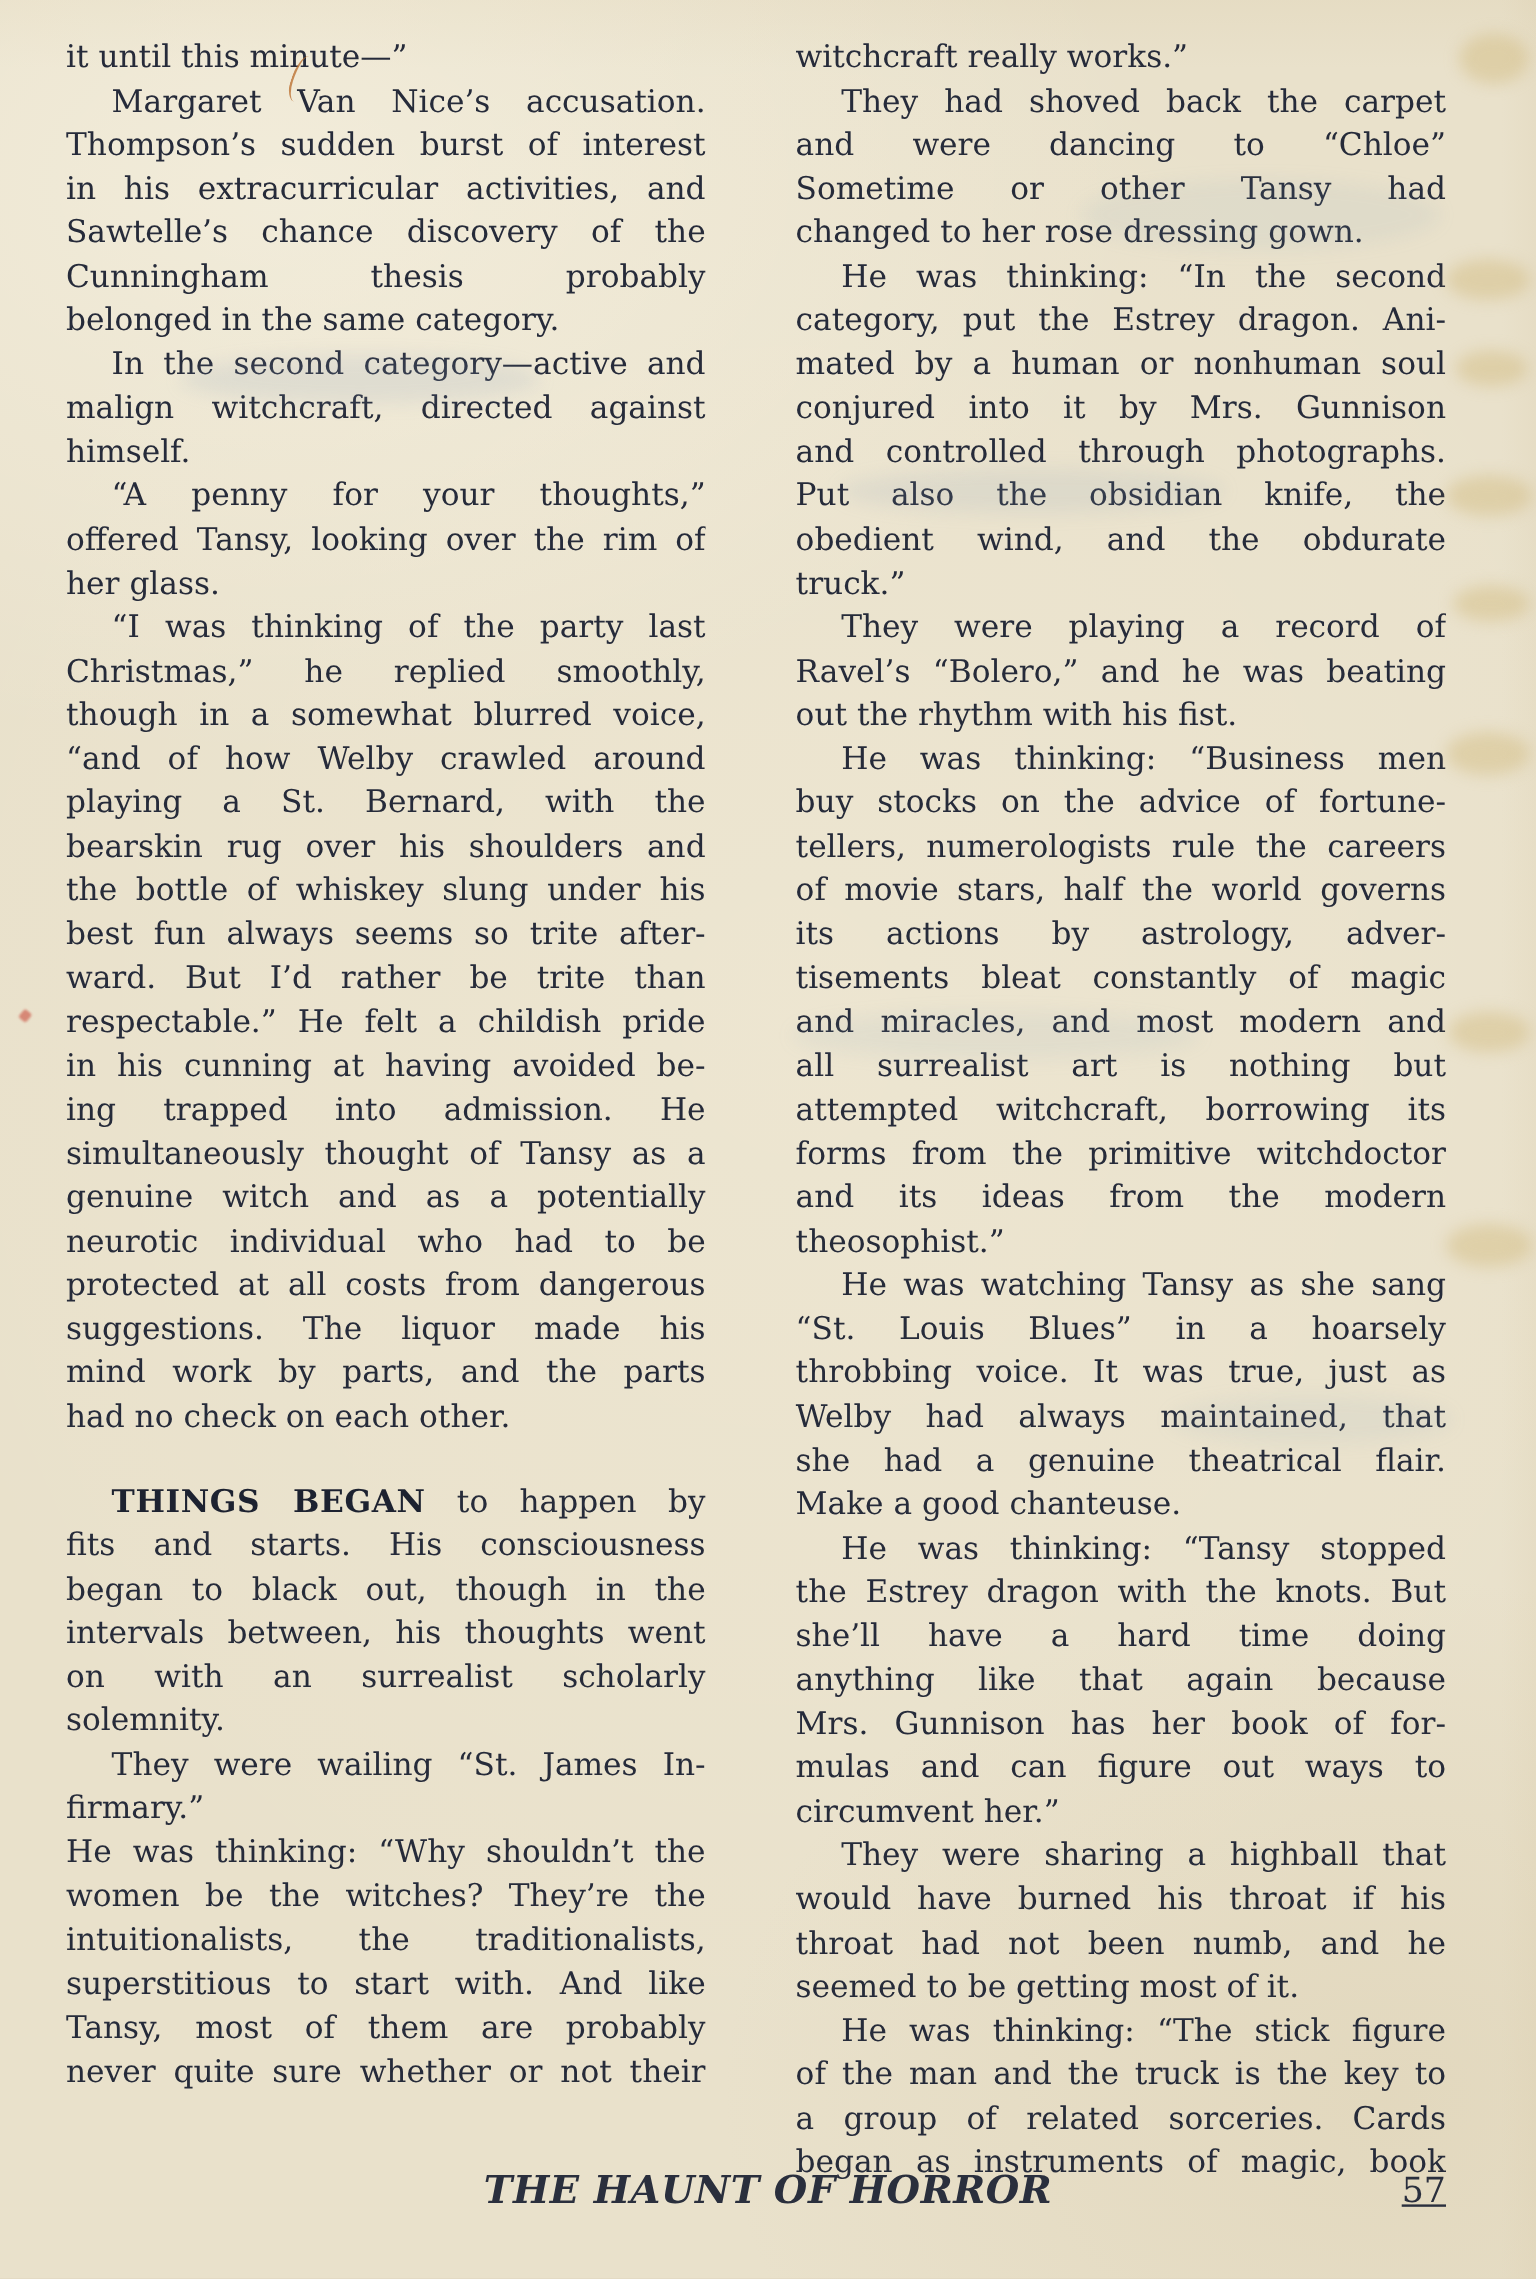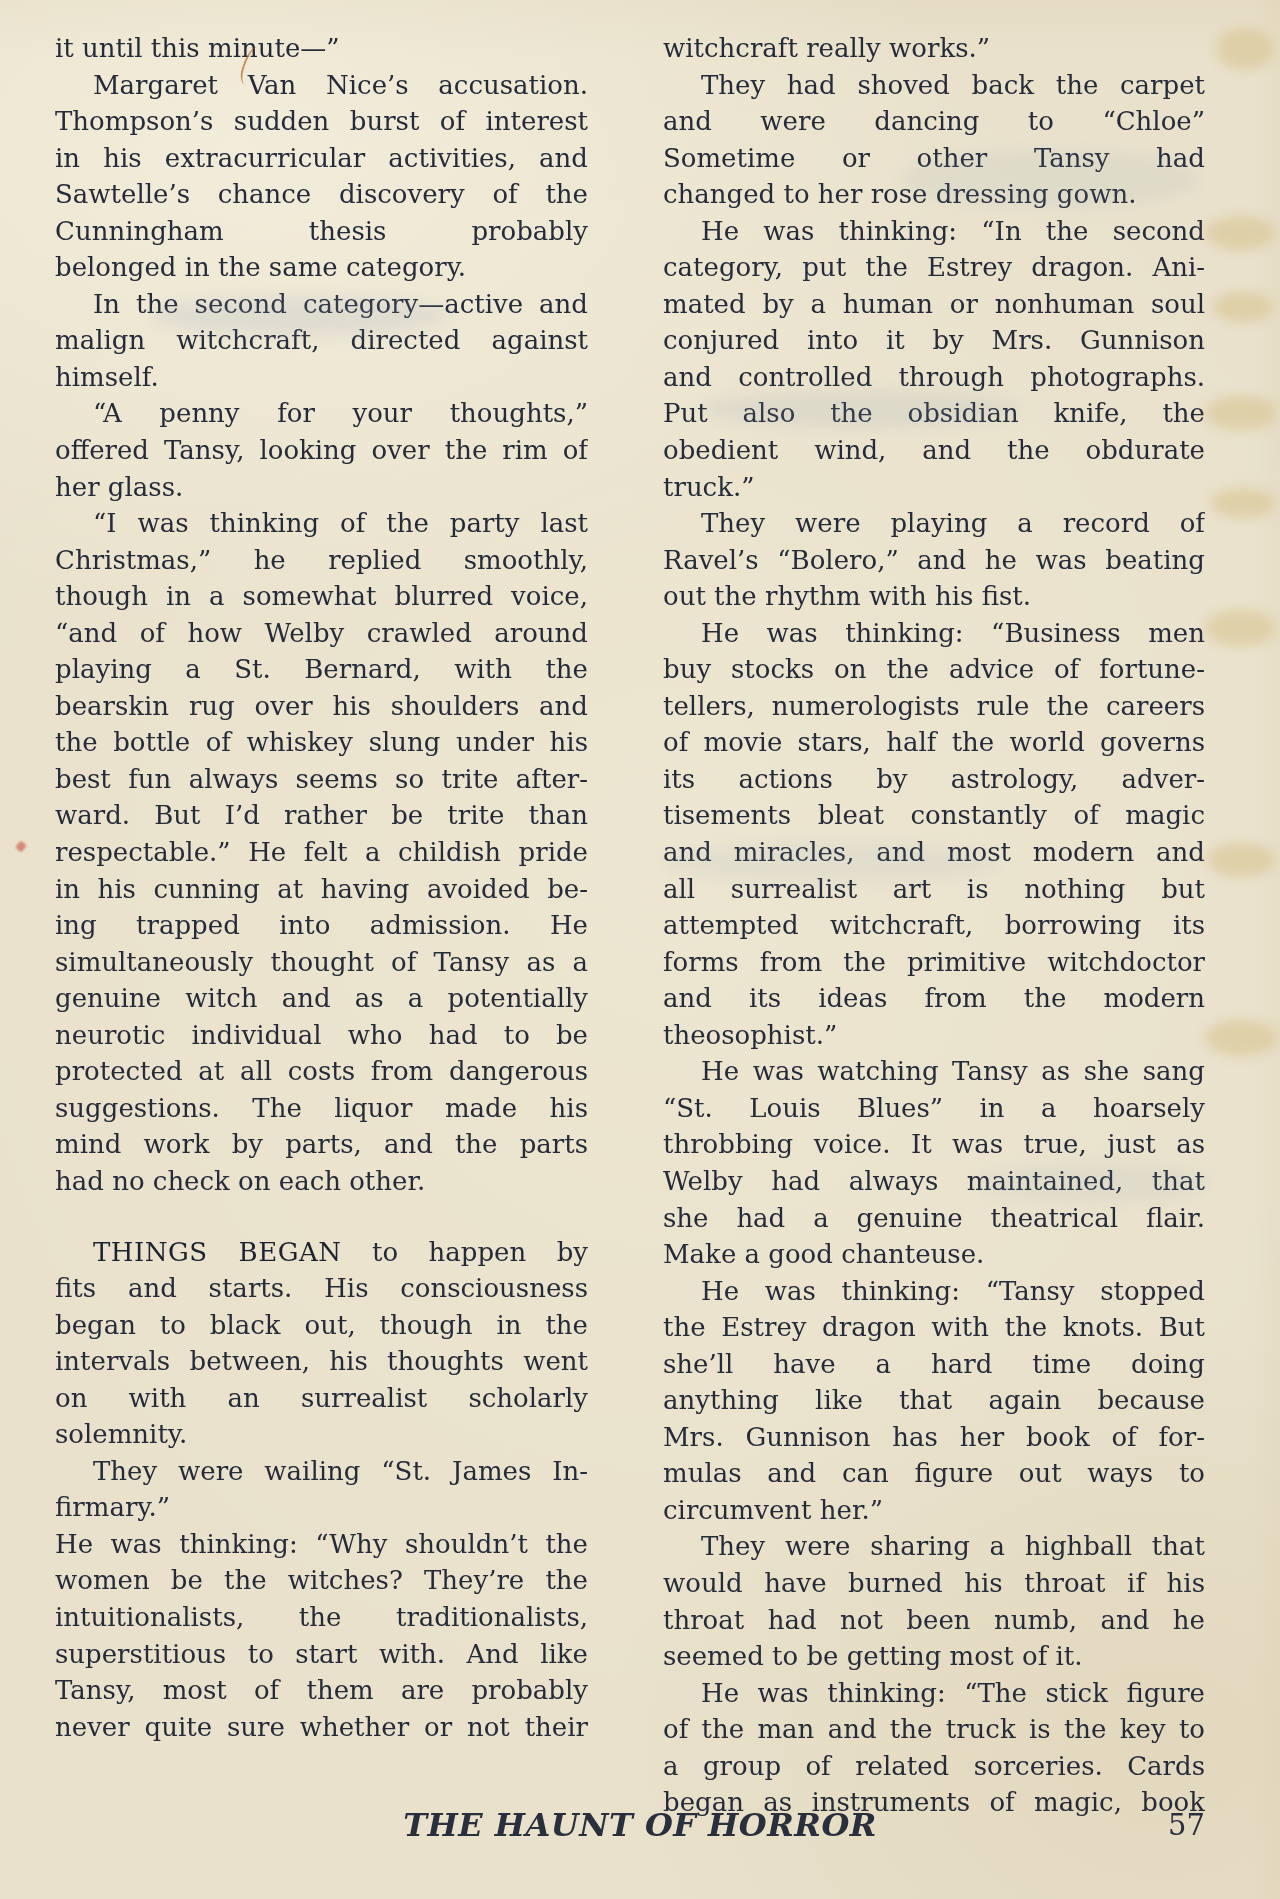--- a/index.html
+++ b/index.html
@@ -37,35 +37,36 @@
     text-align:left;
     text-rendering:optimizeLegibility;
   }
   .line.just{
     text-align:justify;
     text-align-last:justify;
     text-justify:inter-word;
   }
   .line.ind{text-indent:38px;}
   .line.gap{margin-top:34px;}
-  .lead{font-weight:normal;letter-spacing:.5px;color:#1d2230;margin-top:11px;}
+  .lead{font-weight:bold;letter-spacing:.5px;color:#1d2230;margin-top:11px;}
   .footer{
     position:absolute;left:0;top:1802px;width:1280px;height:50px;
   }
   .footer-title{
     display:block;text-align:center;
     font-style:italic;font-weight:600;
     font-size:32px;line-height:46px;
     letter-spacing:.5px;
     color:#2a2f3d;
   }
   .page-number{
     position:absolute;right:75px;top:0;
     font-size:29px;line-height:46px;
     color:#2a2f3d;
+    text-decoration:underline;
   }
   
   .smudge{position:absolute;border-radius:50%;pointer-events:none;}
   .smudge.blue{filter:blur(7px);}
   .smudge.tan{filter:blur(6px);}
   .fiber{
     position:absolute;left:243px;top:46px;width:15px;height:40px;
     border-left:2.5px solid rgba(184,106,40,.75);
     border-radius:50% 50% 50% 50%/60% 40% 60% 40%;
     transform:rotate(18deg);

